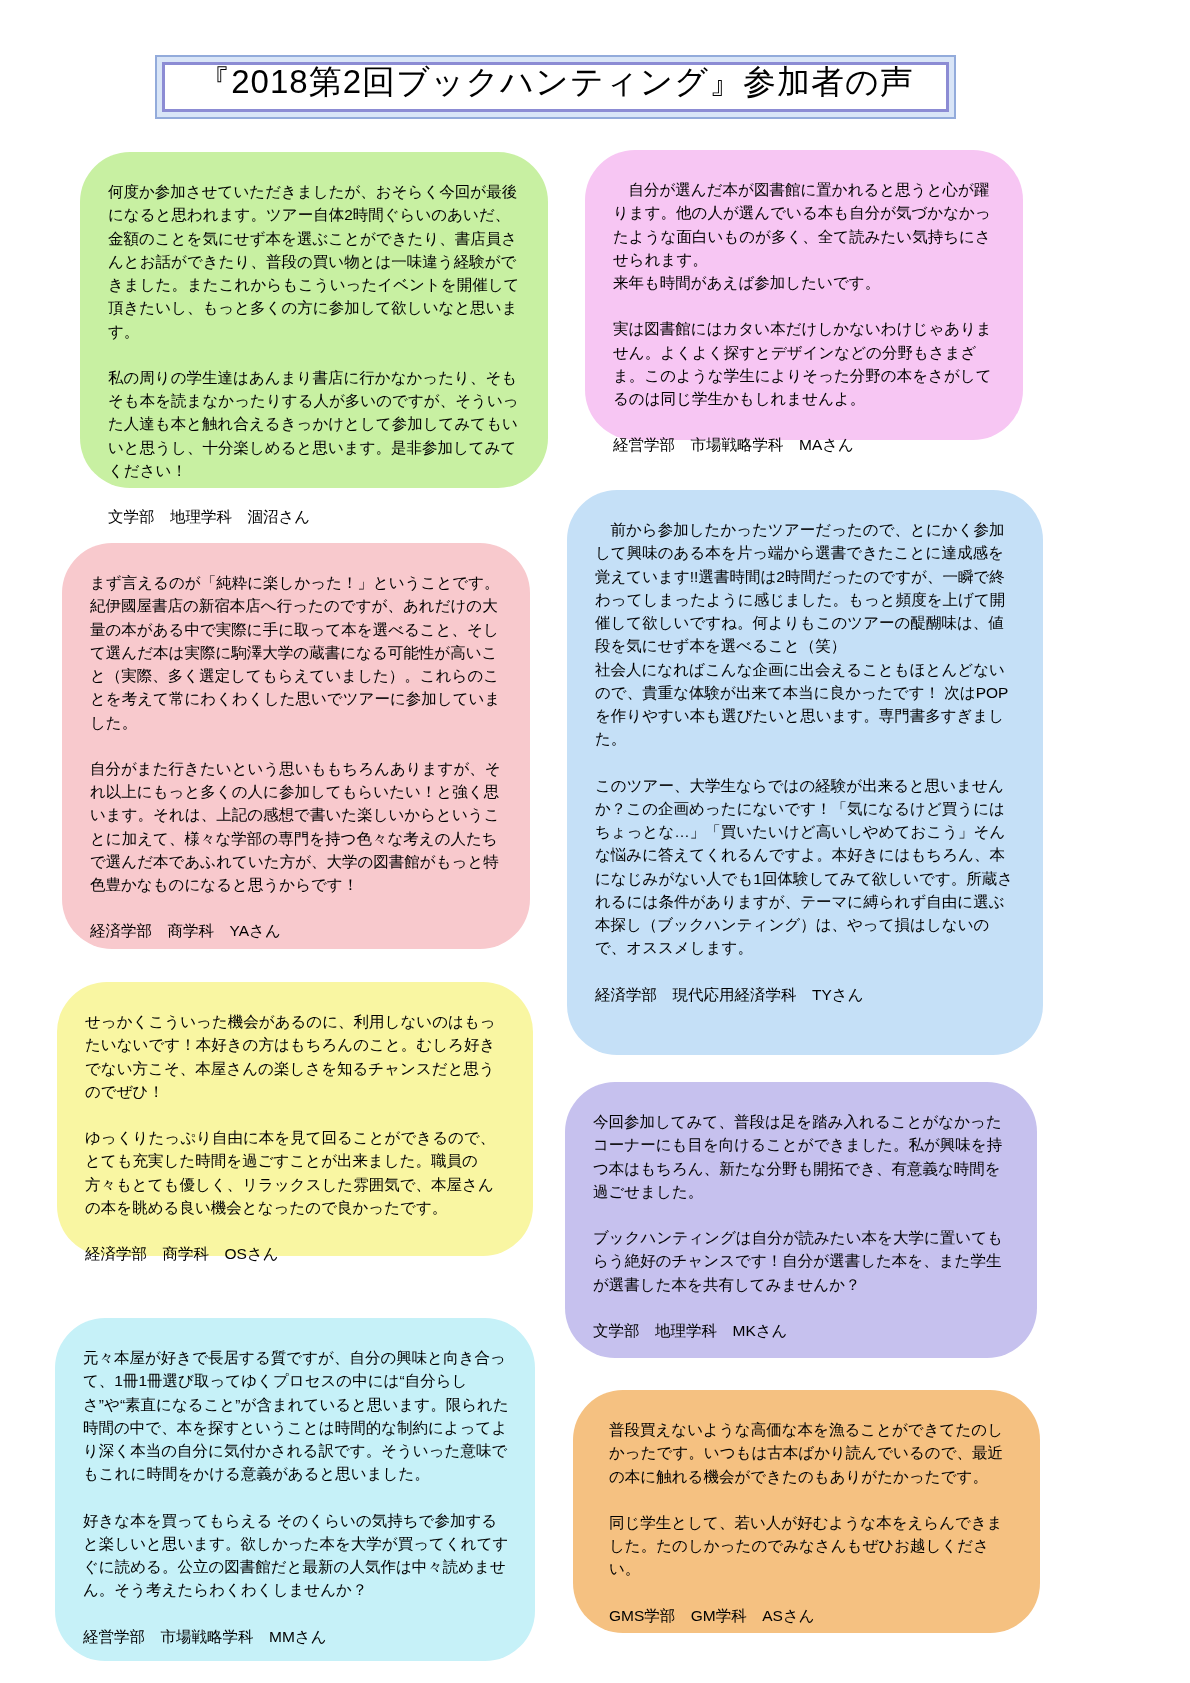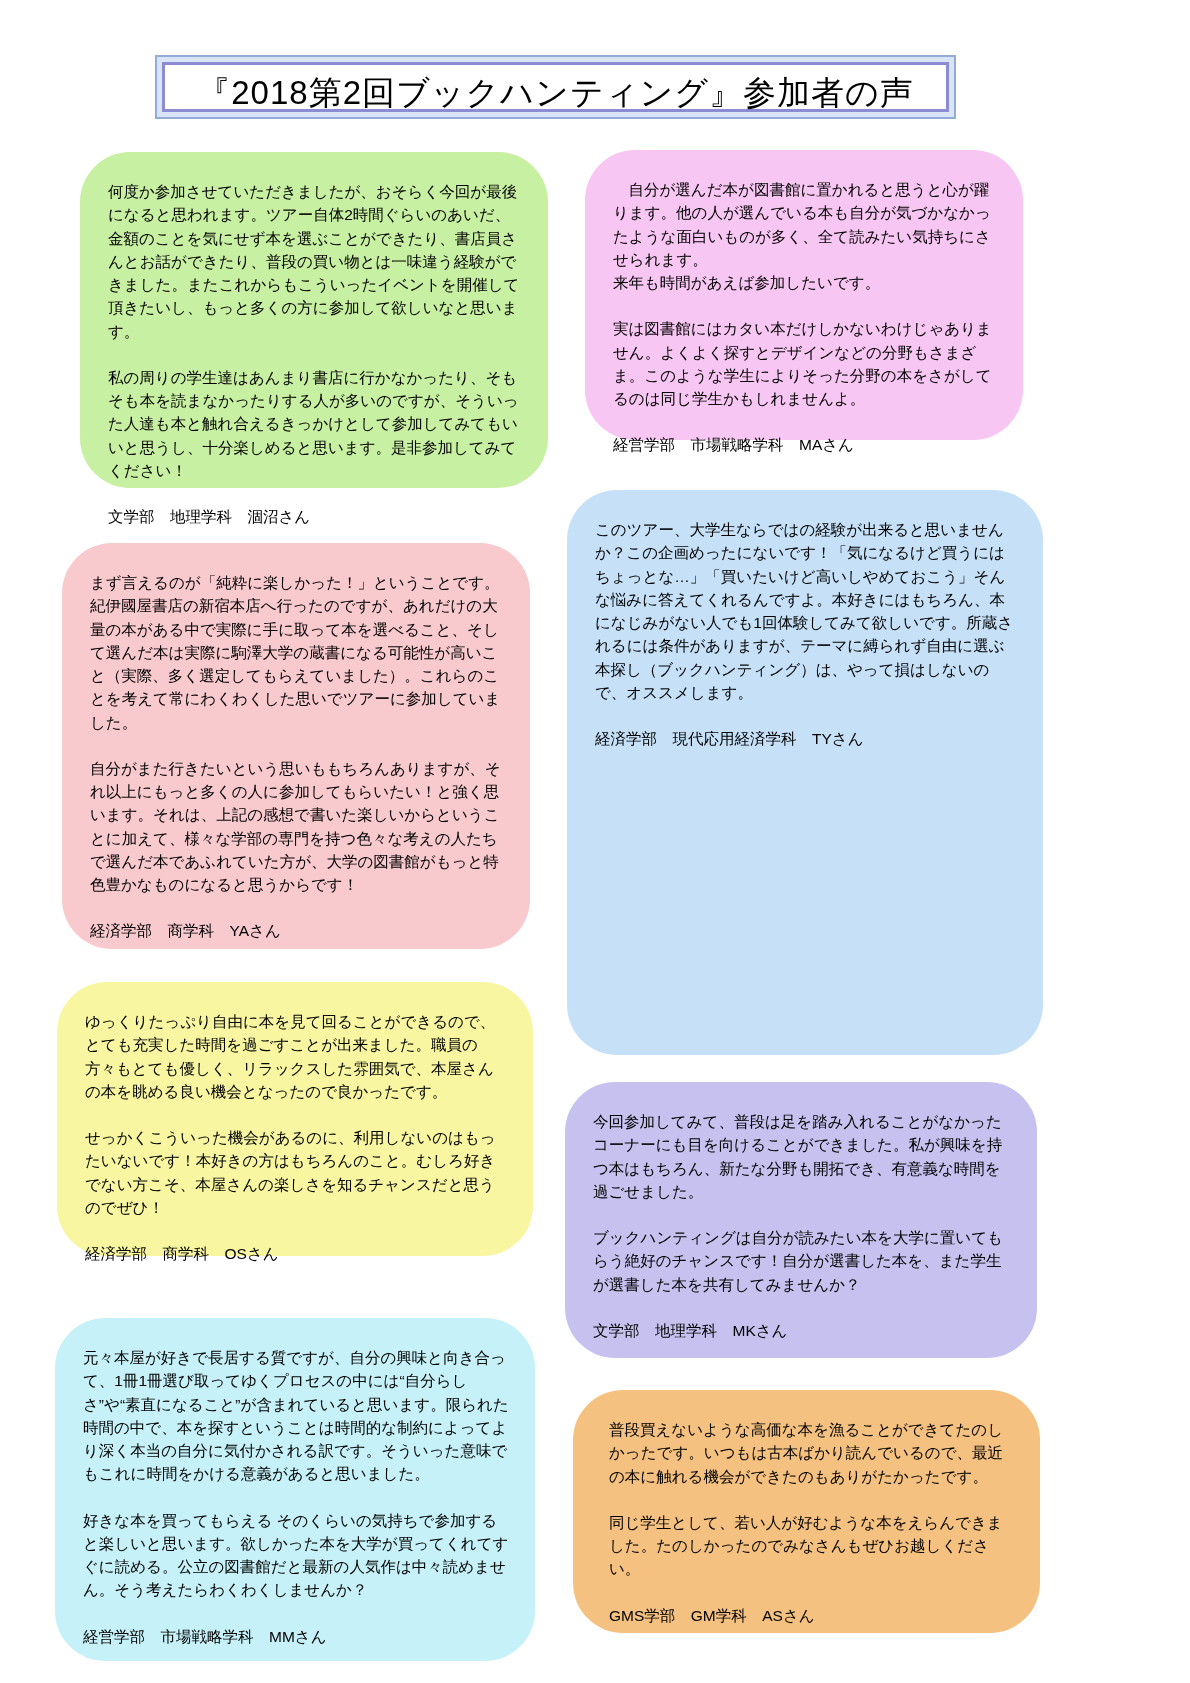--- a/index.html
+++ b/index.html
@@ -8,21 +8,21 @@
 
   
   .title-outer{
     position:absolute;left:155px;top:55px;width:801px;height:64px;
     box-sizing:border-box;border:2px solid #93abdb;background:#d9e5f7;
     padding:5px;
   }
   .title-inner{
     box-sizing:border-box;width:100%;height:100%;
     border:3px solid #8c8cd4;background:#ffffff;
-    display:flex;align-items:flex-end;justify-content:center;
+    display:flex;align-items:flex-start;justify-content:center;
   }
   .title-text{
     margin:0;font-size:33px;font-weight:400;letter-spacing:1px;line-height:1;
     white-space:nowrap;
   }
 
   
   .card{
     position:absolute;border-radius:50px;box-sizing:border-box;
     padding:28px 26px 14px 28px;
@@ -58,39 +58,41 @@
     <p class="sig">文学部　地理学科　涸沼さん</p>
   </div>
 
   <div class="card c2" style="background-color: rgb(248, 201, 205);">
     <p class="para">まず言えるのが「純粋に楽しかった！」ということです。紀伊國屋書店の新宿本店へ行ったのですが、あれだけの大量の本がある中で実際に手に取って本を選べること、そして選んだ本は実際に駒澤大学の蔵書になる可能性が高いこと（実際、多く選定してもらえていました）。これらのことを考えて常にわくわくした思いでツアーに参加していました。</p>
     <p class="para">自分がまた行きたいという思いももちろんありますが、それ以上にもっと多くの人に参加してもらいたい！と強く思います。それは、上記の感想で書いた楽しいからということに加えて、様々な学部の専門を持つ色々な考えの人たちで選んだ本であふれていた方が、大学の図書館がもっと特色豊かなものになると思うからです！</p>
     <p class="sig">経済学部　商学科　YAさん</p>
   </div>
 
   <div class="card c3" style="background-color: rgb(249, 246, 162);">
+    <p class="para">せっかくこういった機会があるのに、利用しないのはもったいないです！本好きの方はもちろんのこと。むしろ好きでない方こそ、本屋さんの楽しさを知るチャンスだと思うのでぜひ！</p>
     <p class="para">ゆっくりたっぷり自由に本を見て回ることができるので、とても充実した時間を過ごすことが出来ました。職員の方々もとても優しく、リラックスした雰囲気で、本屋さんの本を眺める良い機会となったので良かったです。</p>
-    <p class="para">せっかくこういった機会があるのに、利用しないのはもったいないです！本好きの方はもちろんのこと。むしろ好きでない方こそ、本屋さんの楽しさを知るチャンスだと思うのでぜひ！</p>
     <p class="sig">経済学部　商学科　OSさん</p>
   </div>
 
   <div class="card c4" style="background-color: rgb(198, 241, 248); margin-top: 33px;">
     <p class="para">元々本屋が好きで長居する質ですが、自分の興味と向き合って、1冊1冊選び取ってゆくプロセスの中には“自分らしさ”や“素直になること”が含まれていると思います。限られた時間の中で、本を探すということは時間的な制約によってより深く本当の自分に気付かされる訳です。そういった意味でもこれに時間をかける意義があると思いました。</p>
     <p class="para">好きな本を買ってもらえる そのくらいの気持ちで参加すると楽しいと思います。欲しかった本を大学が買ってくれてすぐに読める。公立の図書館だと最新の人気作は中々読めません。そう考えたらわくわくしませんか？</p>
     <p class="sig">経営学部　市場戦略学科　MMさん</p>
   </div>
 
   <div class="card c5" style="background-color: rgb(247, 198, 243);">
     <p class="para">　自分が選んだ本が図書館に置かれると思うと心が躍ります。他の人が選んでいる本も自分が気づかなかったような面白いものが多く、全て読みたい気持ちにさせられます。
 来年も時間があえば参加したいです。</p>
     <p class="para">実は図書館にはカタい本だけしかないわけじゃありません。よくよく探すとデザインなどの分野もさまざま。このような学生によりそった分野の本をさがしてるのは同じ学生かもしれませんよ。</p>
     <p class="sig">経営学部　市場戦略学科　MAさん</p>
   </div>
 
   <div class="card c6" style="background-color: rgb(197, 224, 247);">
+    <p class="para">　前から参加したかったツアーだったので、とにかく参加して興味のある本を片っ端から選書できたことに達成感を覚えています!!選書時間は2時間だったのですが、一瞬で終わってしまったように感じました。もっと頻度を上げて開催して欲しいですね。何よりもこのツアーの醍醐味は、値段を気にせず本を選べること（笑）
+社会人になればこんな企画に出会えることもほとんどないので、貴重な体験が出来て本当に良かったです！ 次はPOPを作りやすい本も選びたいと思います。専門書多すぎました。</p>
     <p class="para">このツアー、大学生ならではの経験が出来ると思いませんか？この企画めったにないです！「気になるけど買うにはちょっとな…」「買いたいけど高いしやめておこう」そんな悩みに答えてくれるんですよ。本好きにはもちろん、本になじみがない人でも1回体験してみて欲しいです。所蔵されるには条件がありますが、テーマに縛られず自由に選ぶ本探し（ブックハンティング）は、やって損はしないので、オススメします。</p>
     <p class="sig">経済学部　現代応用経済学科　TYさん</p>
   </div>
 
   <div class="card c7" style="background-color: rgb(198, 193, 238);">
     <p class="para">今回参加してみて、普段は足を踏み入れることがなかったコーナーにも目を向けることができました。私が興味を持つ本はもちろん、新たな分野も開拓でき、有意義な時間を過ごせました。</p>
     <p class="para">ブックハンティングは自分が読みたい本を大学に置いてもらう絶好のチャンスです！自分が選書した本を、また学生が選書した本を共有してみませんか？</p>
     <p class="sig">文学部　地理学科　MKさん</p>
   </div>
 

